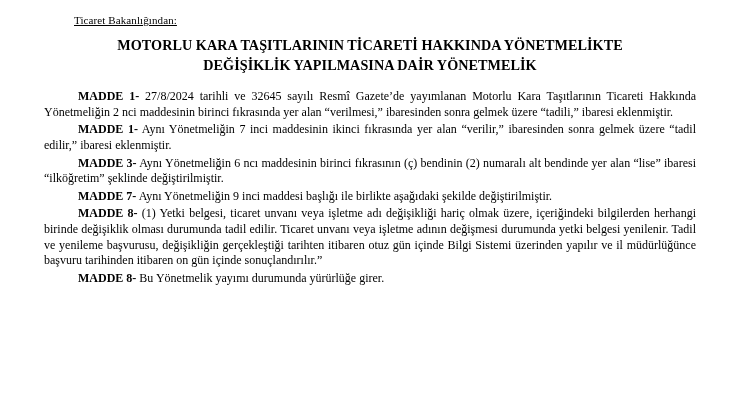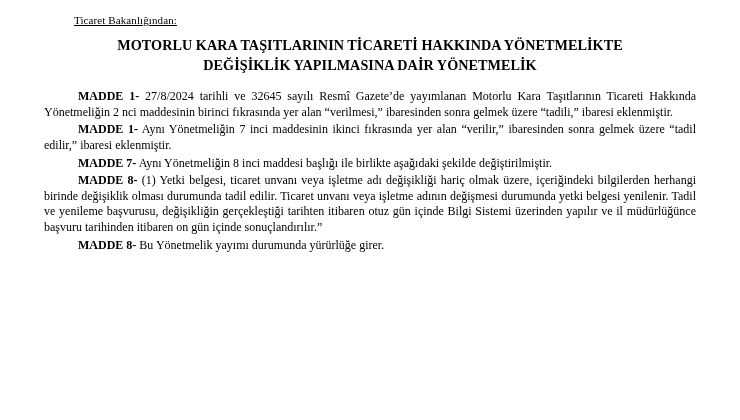--- a/index.html
+++ b/index.html
@@ -70,22 +70,23 @@
     <span class="title-line">MOTORLU KARA TAŞITLARININ TİCARETİ HAKKINDA YÖNETMELİKTE</span>
     <span class="title-line">DEĞİŞİKLİK YAPILMASINA DAİR YÖNETMELİK</span>
   </div>
 
   <div class="body-text">
 
     <p class="para"><span class="lbl">MADDE 1-</span><span> 27/8/2024 tarihli ve 32645 sayılı Resmî Gazete’de yayımlanan Motorlu Kara Taşıtlarının Ticareti Hakkında Yönetmeliğin 2 nci maddesinin birinci fıkrasında yer alan “verilmesi,” ibaresinden sonra gelmek üzere “tadili,” ibaresi eklenmiştir.</span></p>
 
     <p class="para"><span class="lbl">MADDE 1-</span><span> Aynı Yönetmeliğin 7 inci maddesinin ikinci fıkrasında yer alan “verilir,” ibaresinden sonra gelmek üzere “tadil edilir,” ibaresi eklenmiştir.</span></p>
 
+    <p class="para"><span class="lbl">MADDE 3-</span><span> Aynı Yönetmeliğin 6 ncı maddesinin birinci fıkrasının (ç) bendinin (2) numaralı alt bendinde yer alan “lise” ibaresi “ilköğretim” şeklinde değiştirilmiştir.</span></p>
 
-    <p class="para"><span class="lbl">MADDE 7-</span><span> Aynı Yönetmeliğin 8 inci maddesi başlığı ile birlikte aşağıdaki şekilde değiştirilmiştir.</span></p>
+    <p class="para"><span class="lbl">MADDE 7-</span><span> Aynı Yönetmeliğin 9 inci maddesi başlığı ile birlikte aşağıdaki şekilde değiştirilmiştir.</span></p>
 
 
     <p class="para"><span class="lbl">MADDE 8-</span><span> (1) Yetki belgesi, ticaret unvanı veya işletme adı değişikliği hariç olmak üzere, içeriğindeki bilgilerden herhangi birinde değişiklik olması durumunda tadil edilir. Ticaret unvanı veya işletme adının değişmesi durumunda yetki belgesi yenilenir. Tadil ve yenileme başvurusu, değişikliğin gerçekleştiği tarihten itibaren otuz gün içinde Bilgi Sistemi üzerinden yapılır ve il müdürlüğünce başvuru tarihinden itibaren on gün içinde sonuçlandırılır.”</span></p>
 
 
 
     <p class="para tight"><span class="lbl">MADDE 8-</span><span> Bu Yönetmelik yayımı durumunda yürürlüğe girer.</span></p>
 
   </div>
 </div>

